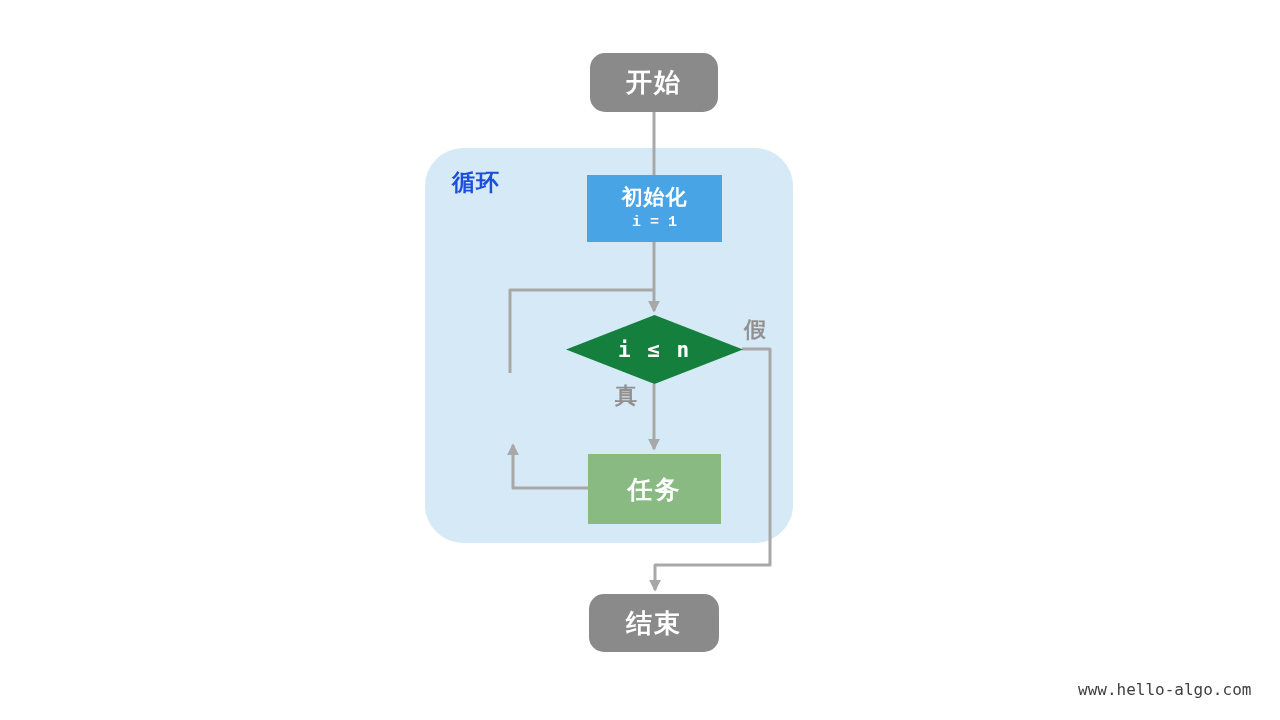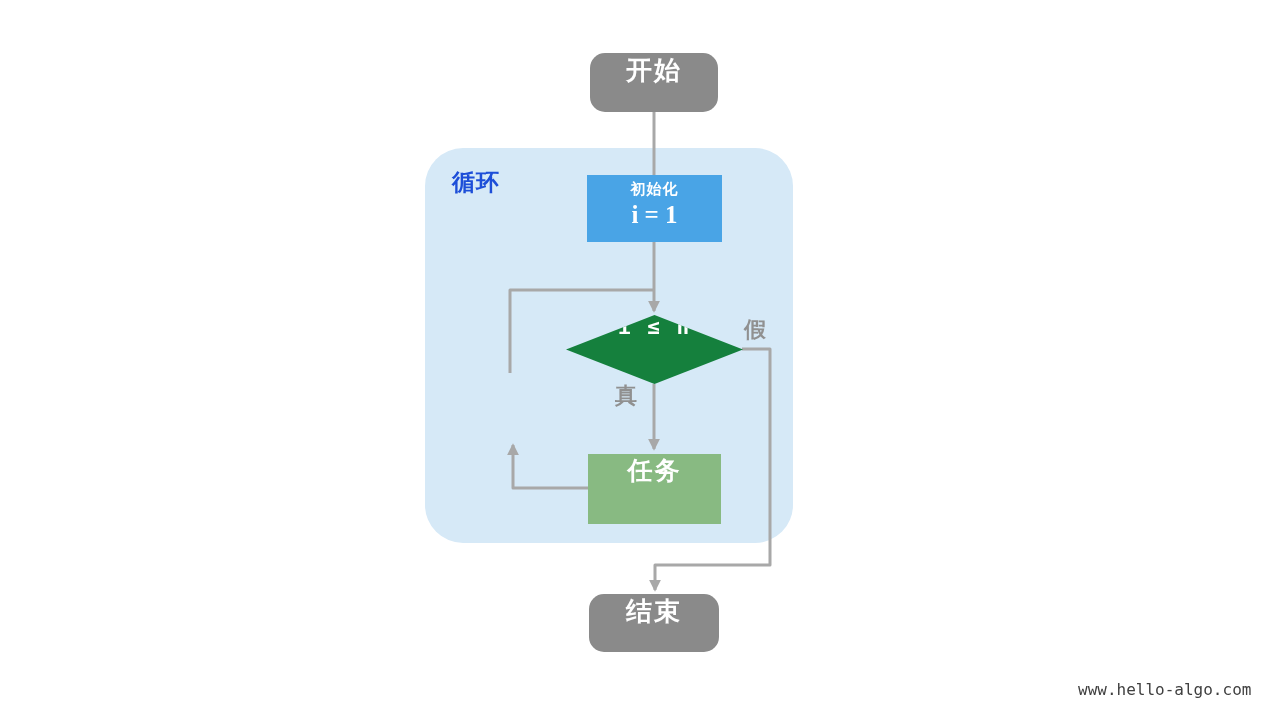--- a/index.html
+++ b/index.html
@@ -30,21 +30,21 @@
   .connectors {
     position: absolute;
     left: 0; top: 0;
     width: 1280px; height: 720px;
   }
   .node {
     position: absolute;
     display: flex;
     flex-direction: column;
     align-items: center;
-    justify-content: flex-start;
+    justify-content: center;
     color: #ffffff;
     text-align: center;
   }
   .terminal {
     background: #8a8a8a;
     border-radius: 15px;
     font-size: 26px;
     font-weight: 600;
     letter-spacing: 2px;
   }
@@ -55,28 +55,28 @@
   .update-node { left: 443px; top: 373px; width: 133px; height: 67px; }
   .task-node {
     left: 588px; top: 454px;
     width: 133px; height: 70px;
     background: #88ba82;
     font-size: 25px;
     font-weight: 600;
     letter-spacing: 2px;
   }
   .node-title {
-    font-size: 15px;
+    font-size: 21px;
     font-weight: 600;
     line-height: 27px;
     letter-spacing: 1px;
   }
   .node-code {
-    font-family: Liberation Serif, serif;
-    font-size: 25px;
+    font-family: Liberation Mono, monospace;
+    font-size: 15px;
     font-weight: 700;
     line-height: 25px;
   }
   .diamond {
     left: 566px; top: 315px;
     width: 177px; height: 69px;
     background: #15803d;
     clip-path: polygon(50% 0%, 100% 50%, 50% 100%, 0% 50%);
     font-family: "DejaVu Sans Mono", monospace;
     font-size: 21px;

